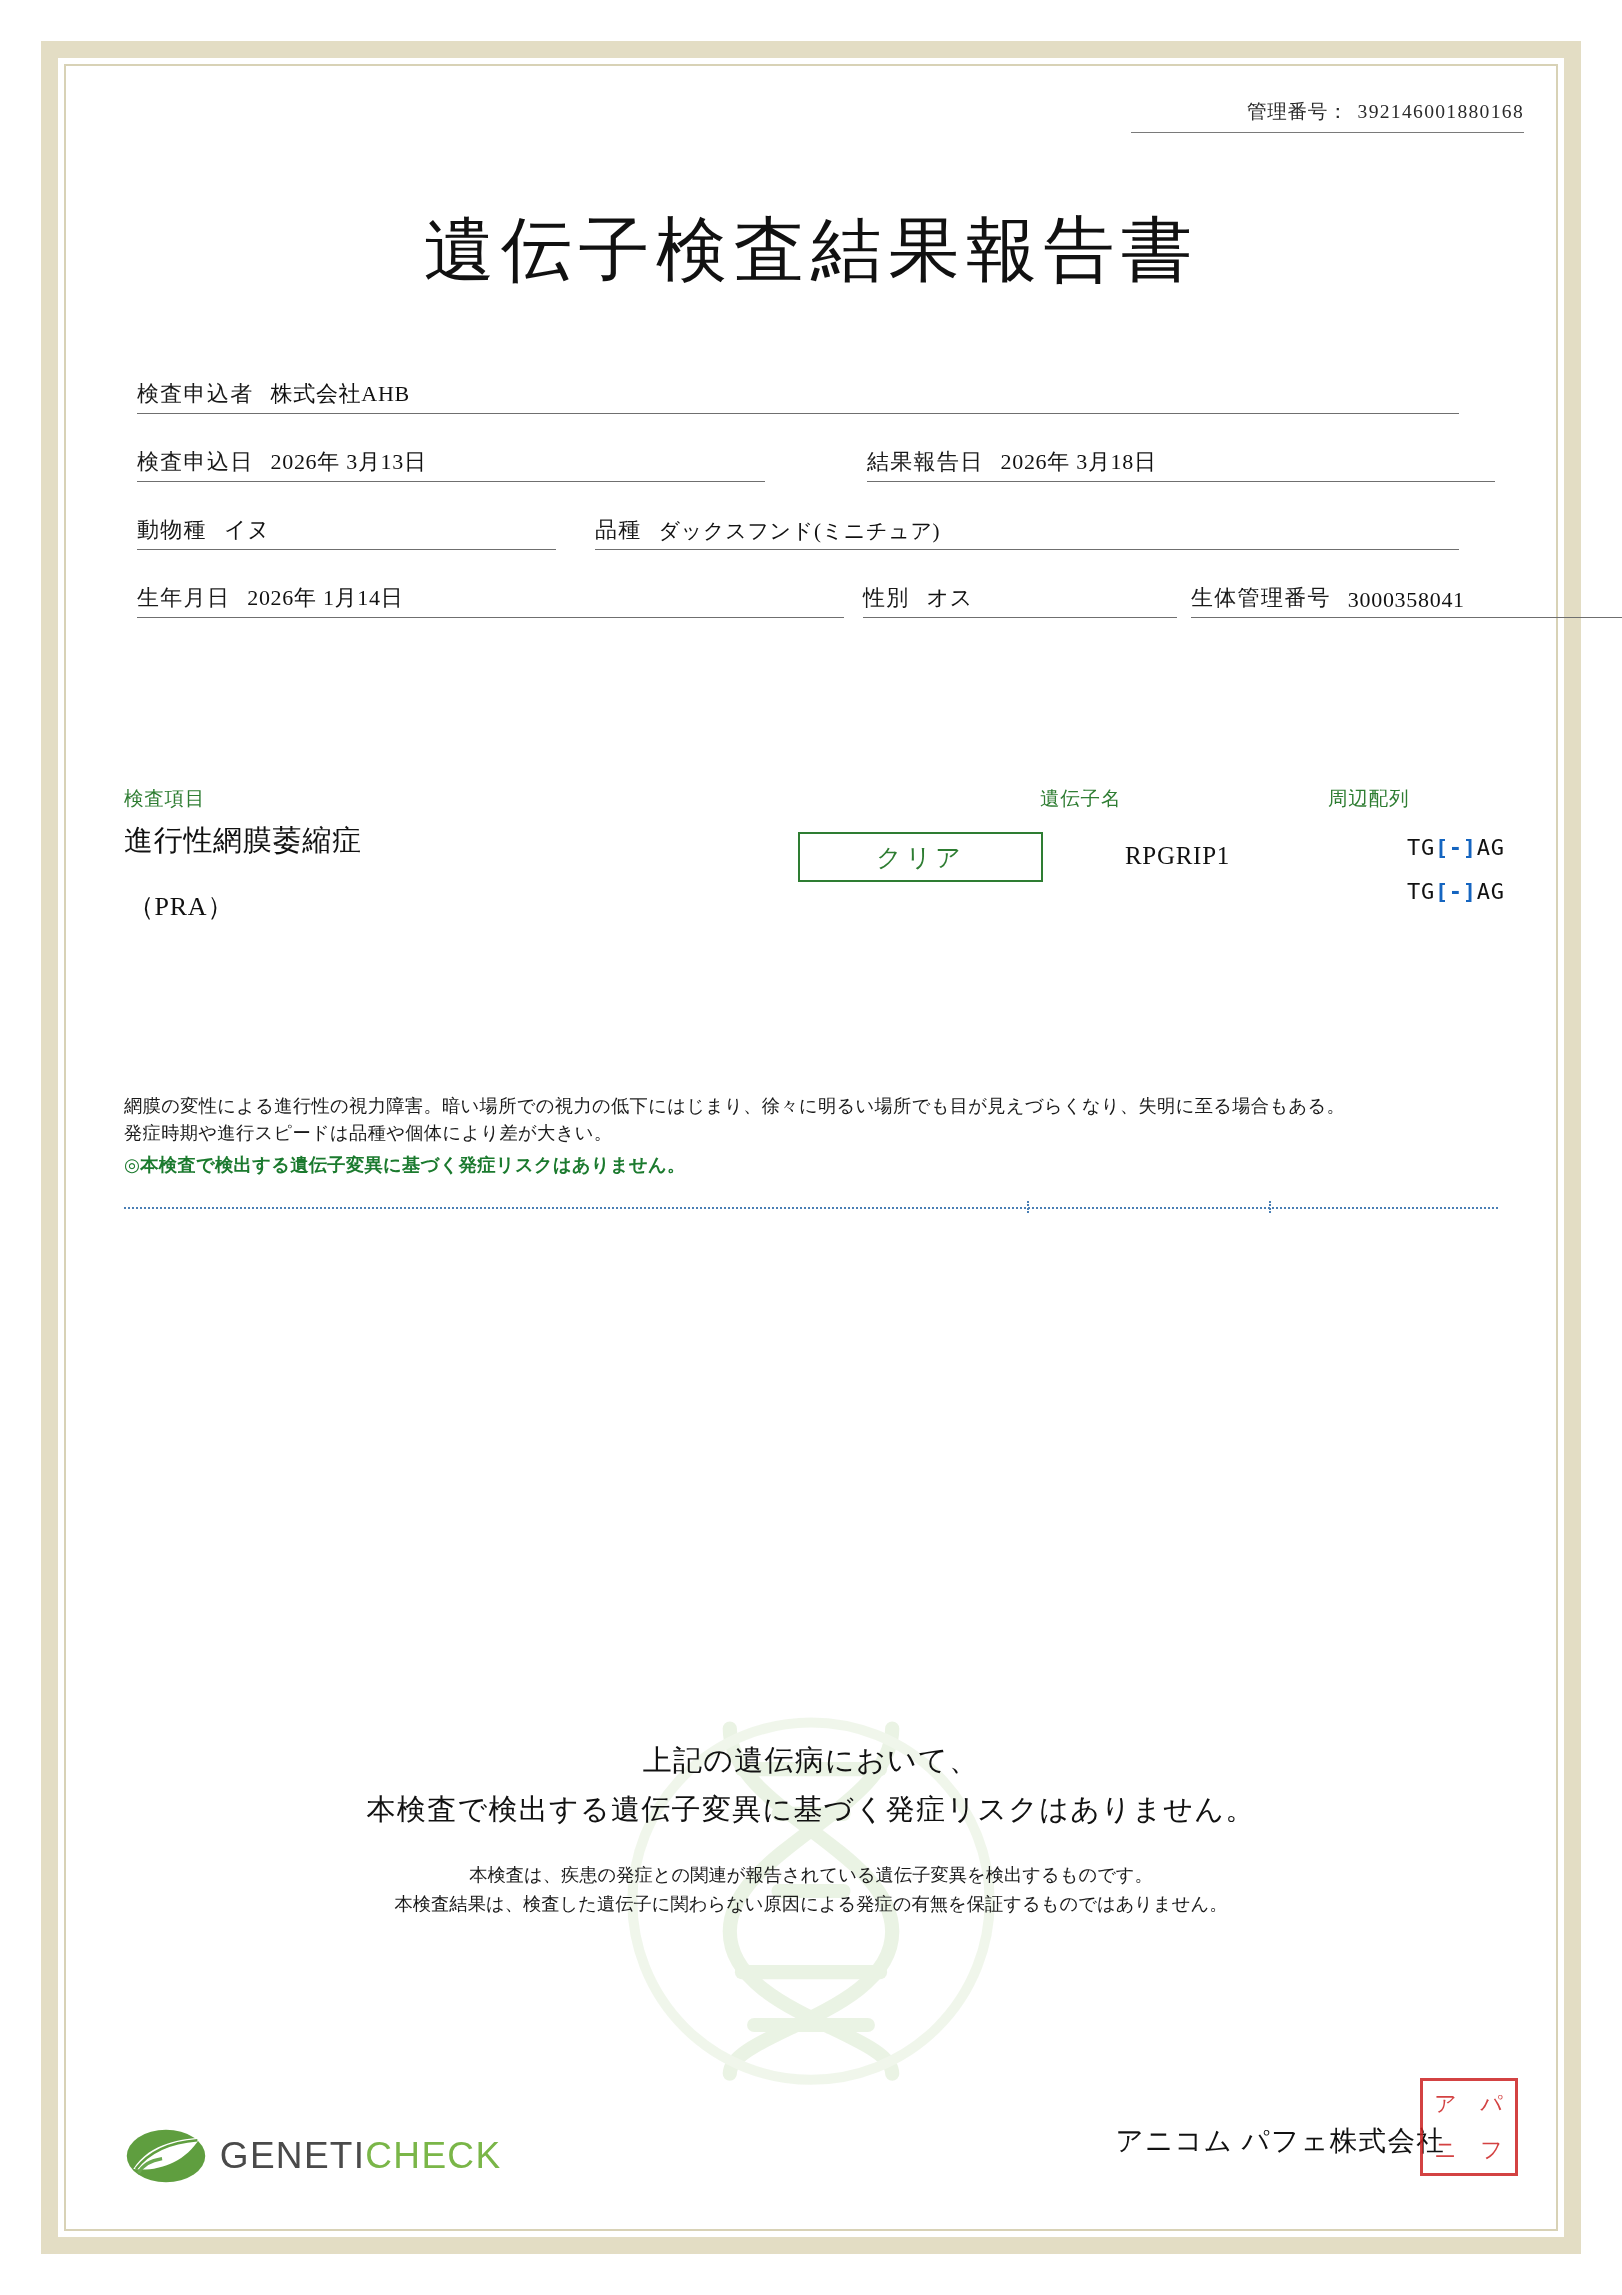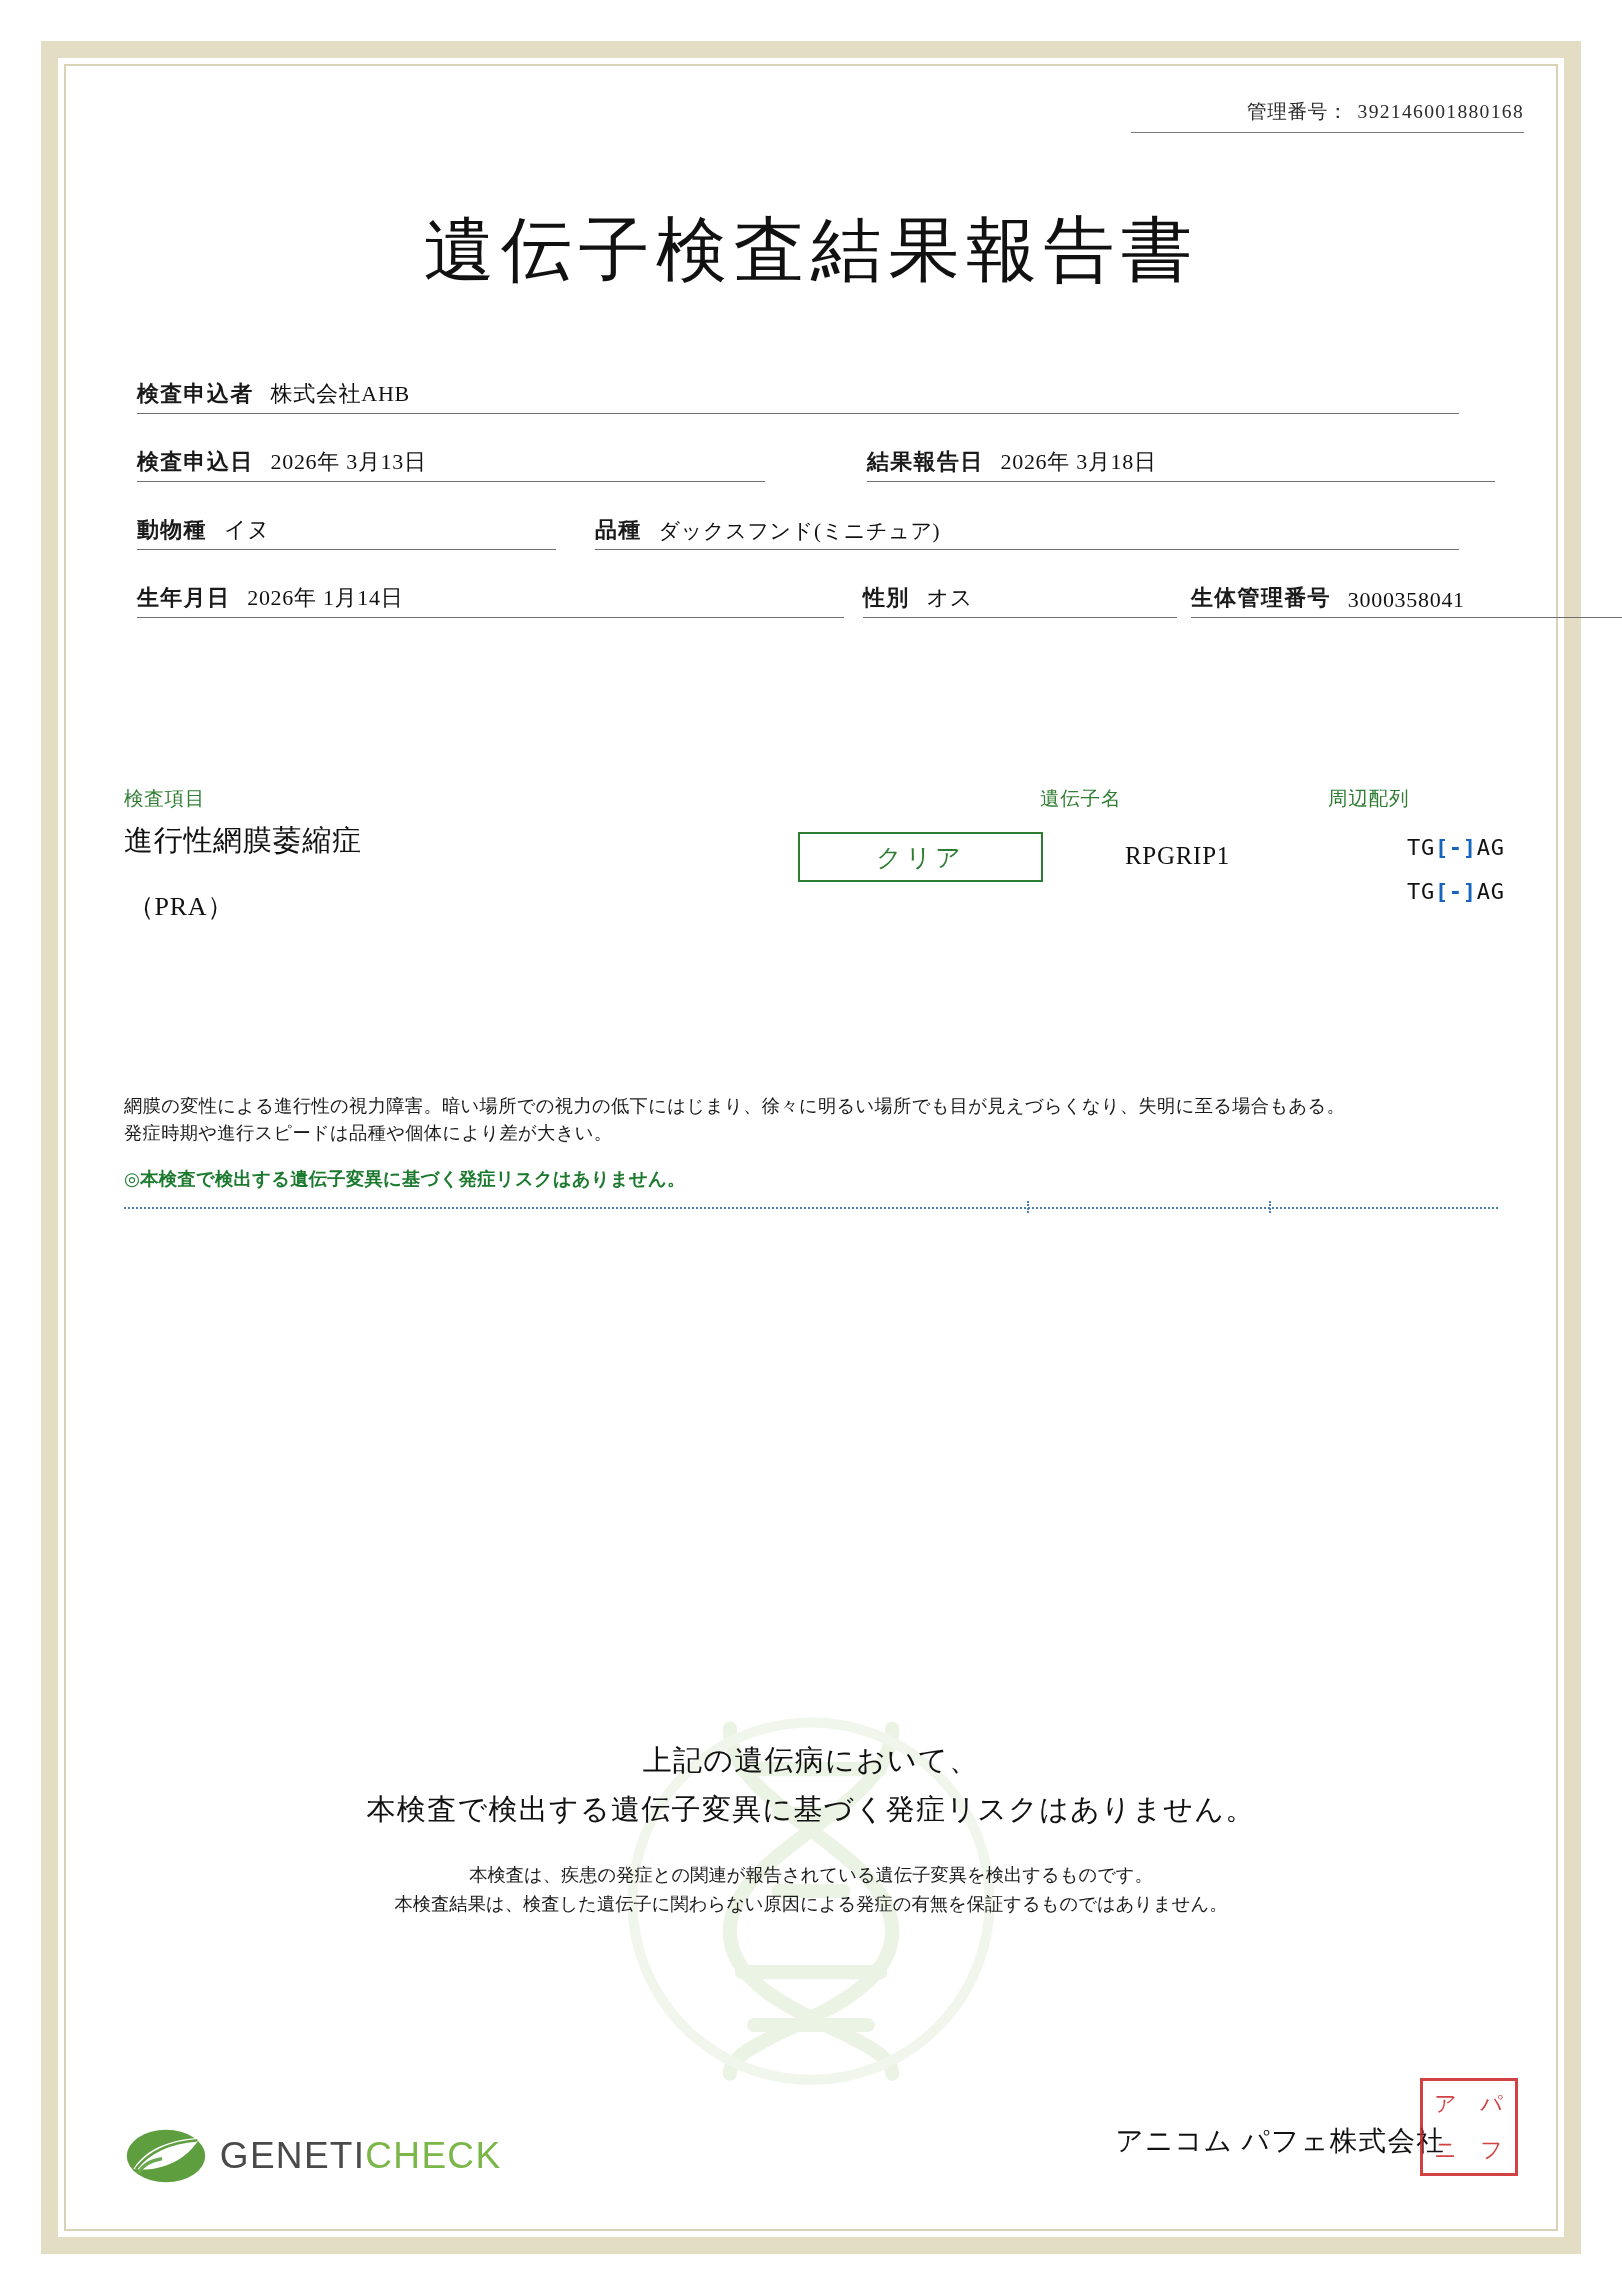--- a/index.html
+++ b/index.html
@@ -94,21 +94,20 @@
     display: flex;
     align-items: flex-end;
     padding-bottom: 3.9px;
     white-space: nowrap;
   }
   .fld .lbl {
     font-size: 22px;
     letter-spacing: 1.3px;
     color: #1a1a1a;
     margin-right: 17px;
-    font-weight: bold;
   }
   .fld .val {
     font-size: 22px;
     letter-spacing: 0.7px;
     color: #111;
   }
   .fld .val.small { font-size: 21px; }
 
   
   .test-head {
@@ -207,21 +206,21 @@
     right: 26px;
     font-size: 18.3px;
     line-height: 1.5;
     color: #1a1a1a;
     letter-spacing: 0.3px;
   }
   .desc .green {
     color: #1b7a2e;
     font-weight: bold;
     display: block;
-    margin-top: 18px;
+    margin-top: 4px;
   }
   .dotted-rule {
     position: absolute;
     top: 1122px;
     left: 26px;
     right: 26px;
     border-top: 2px dotted #4a7fb5;
     height: 0;
   }
   .dotted-tick {

